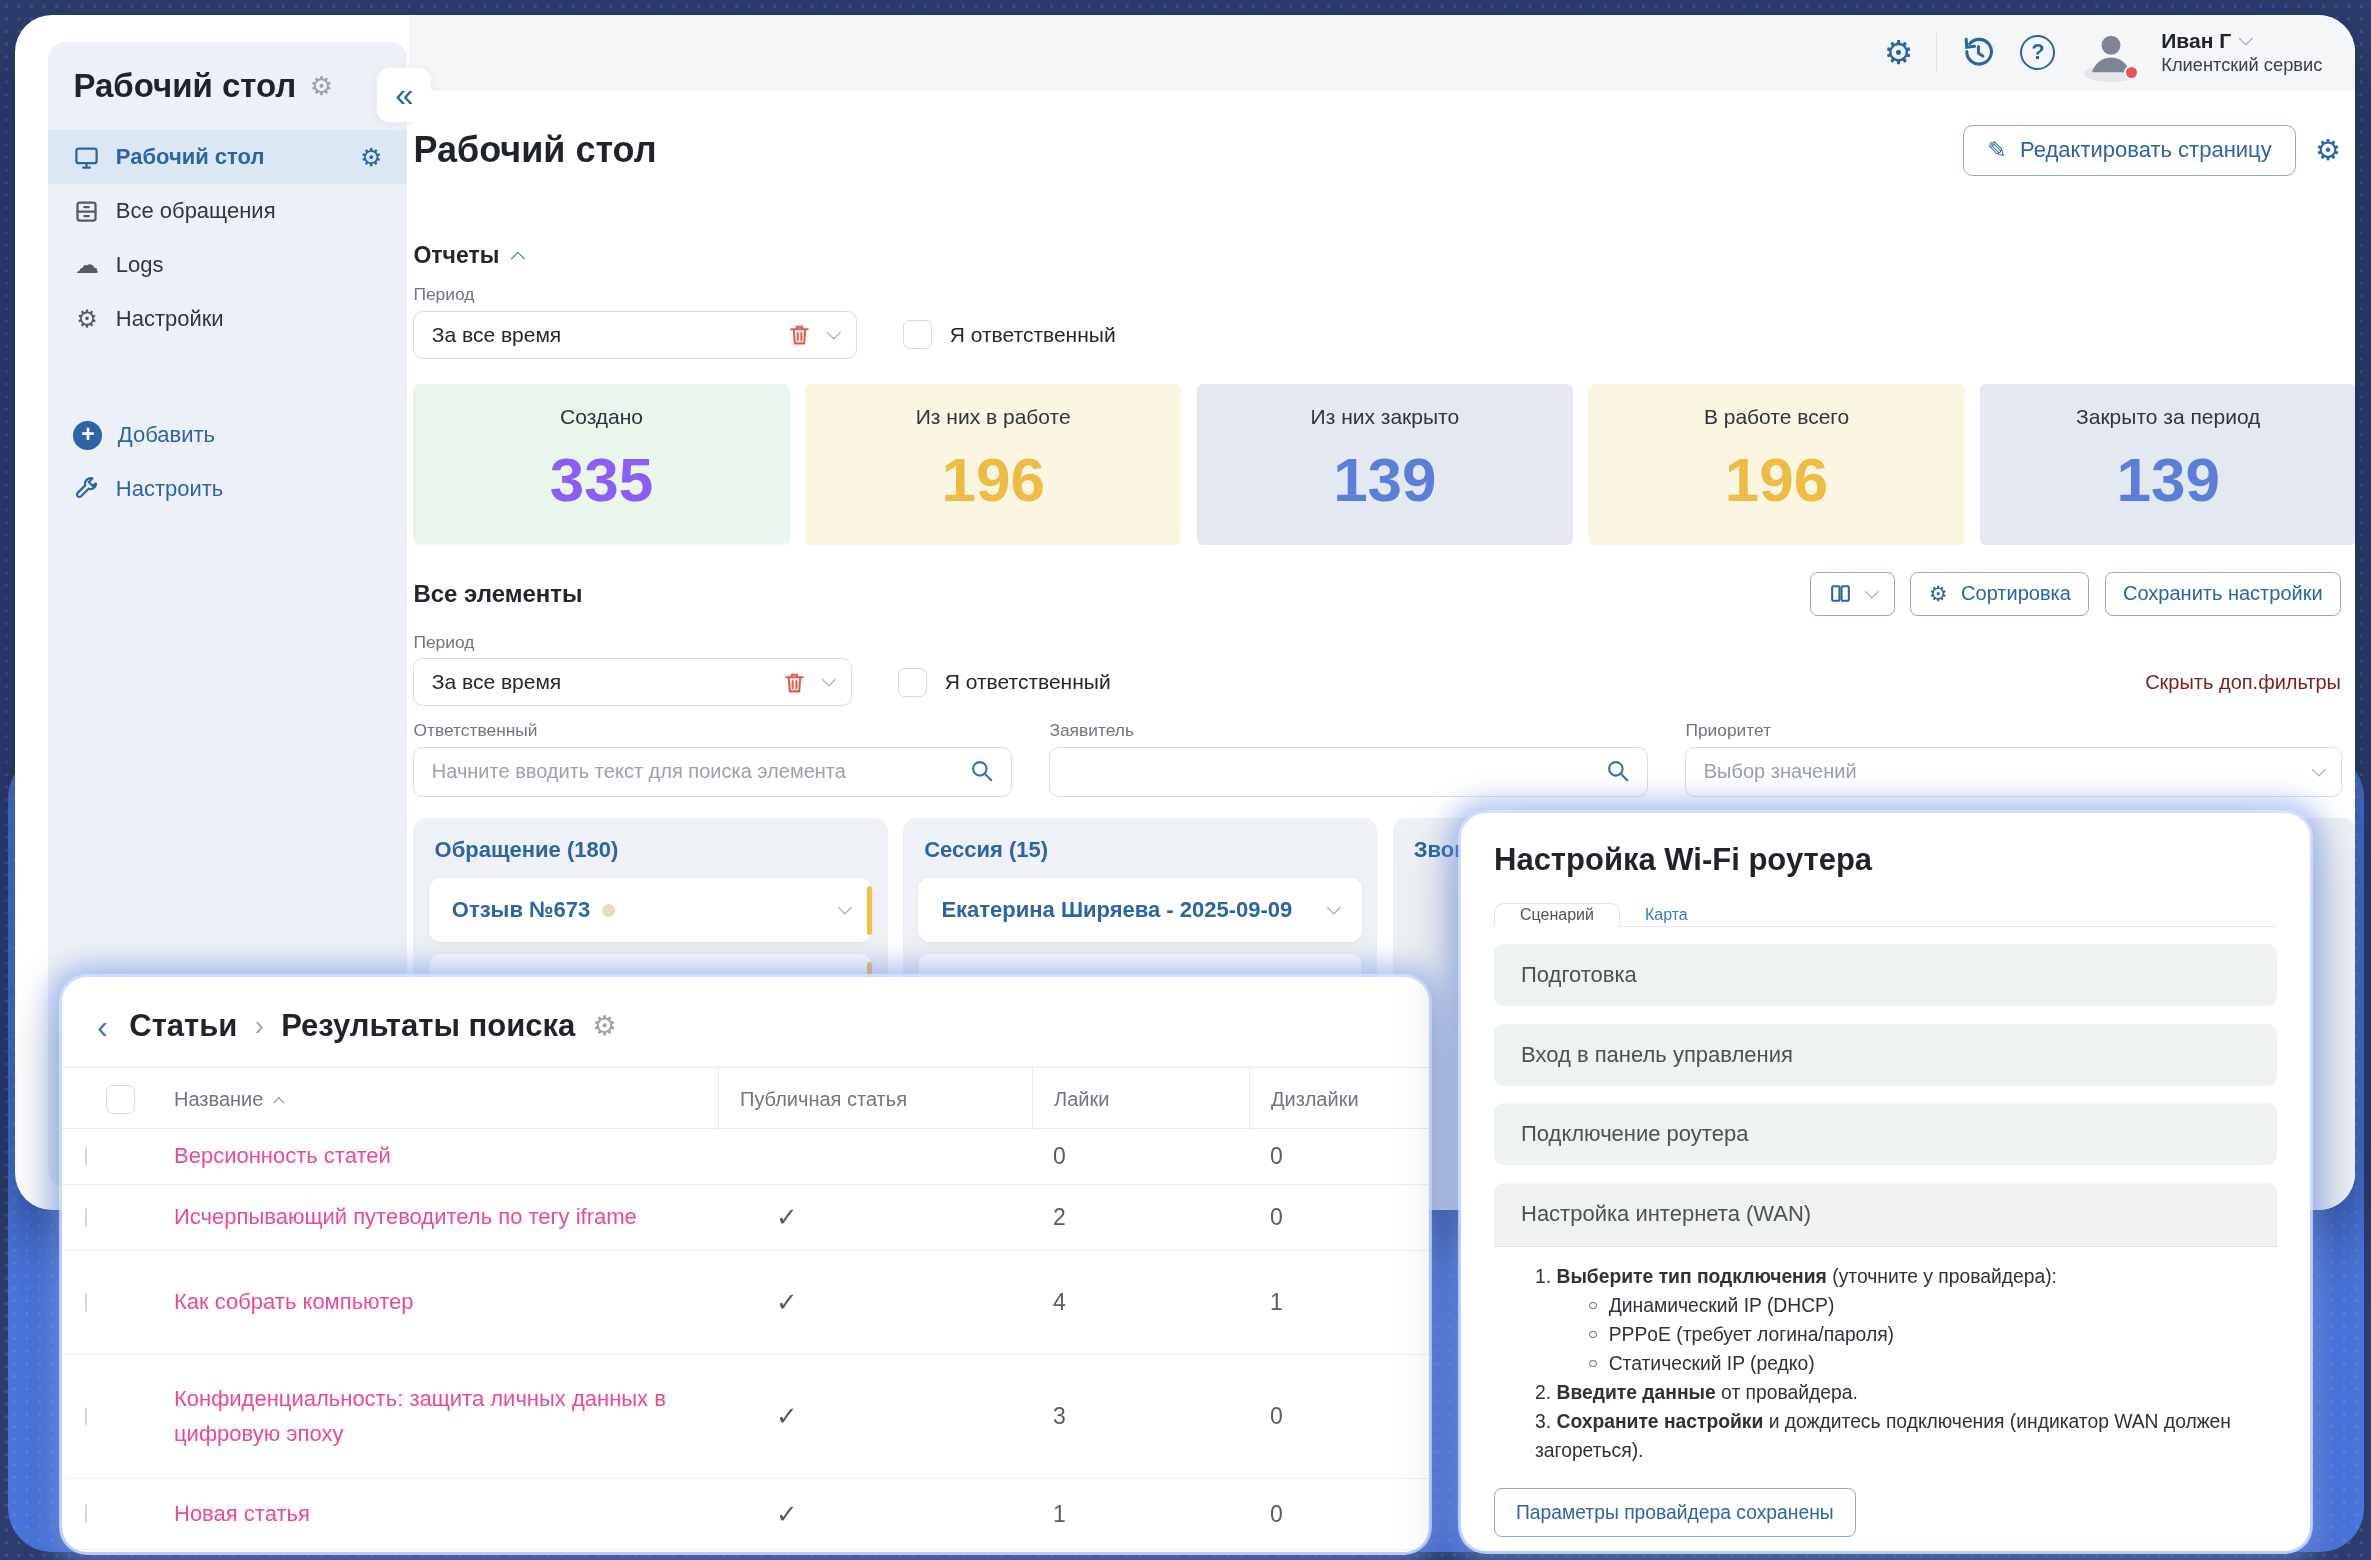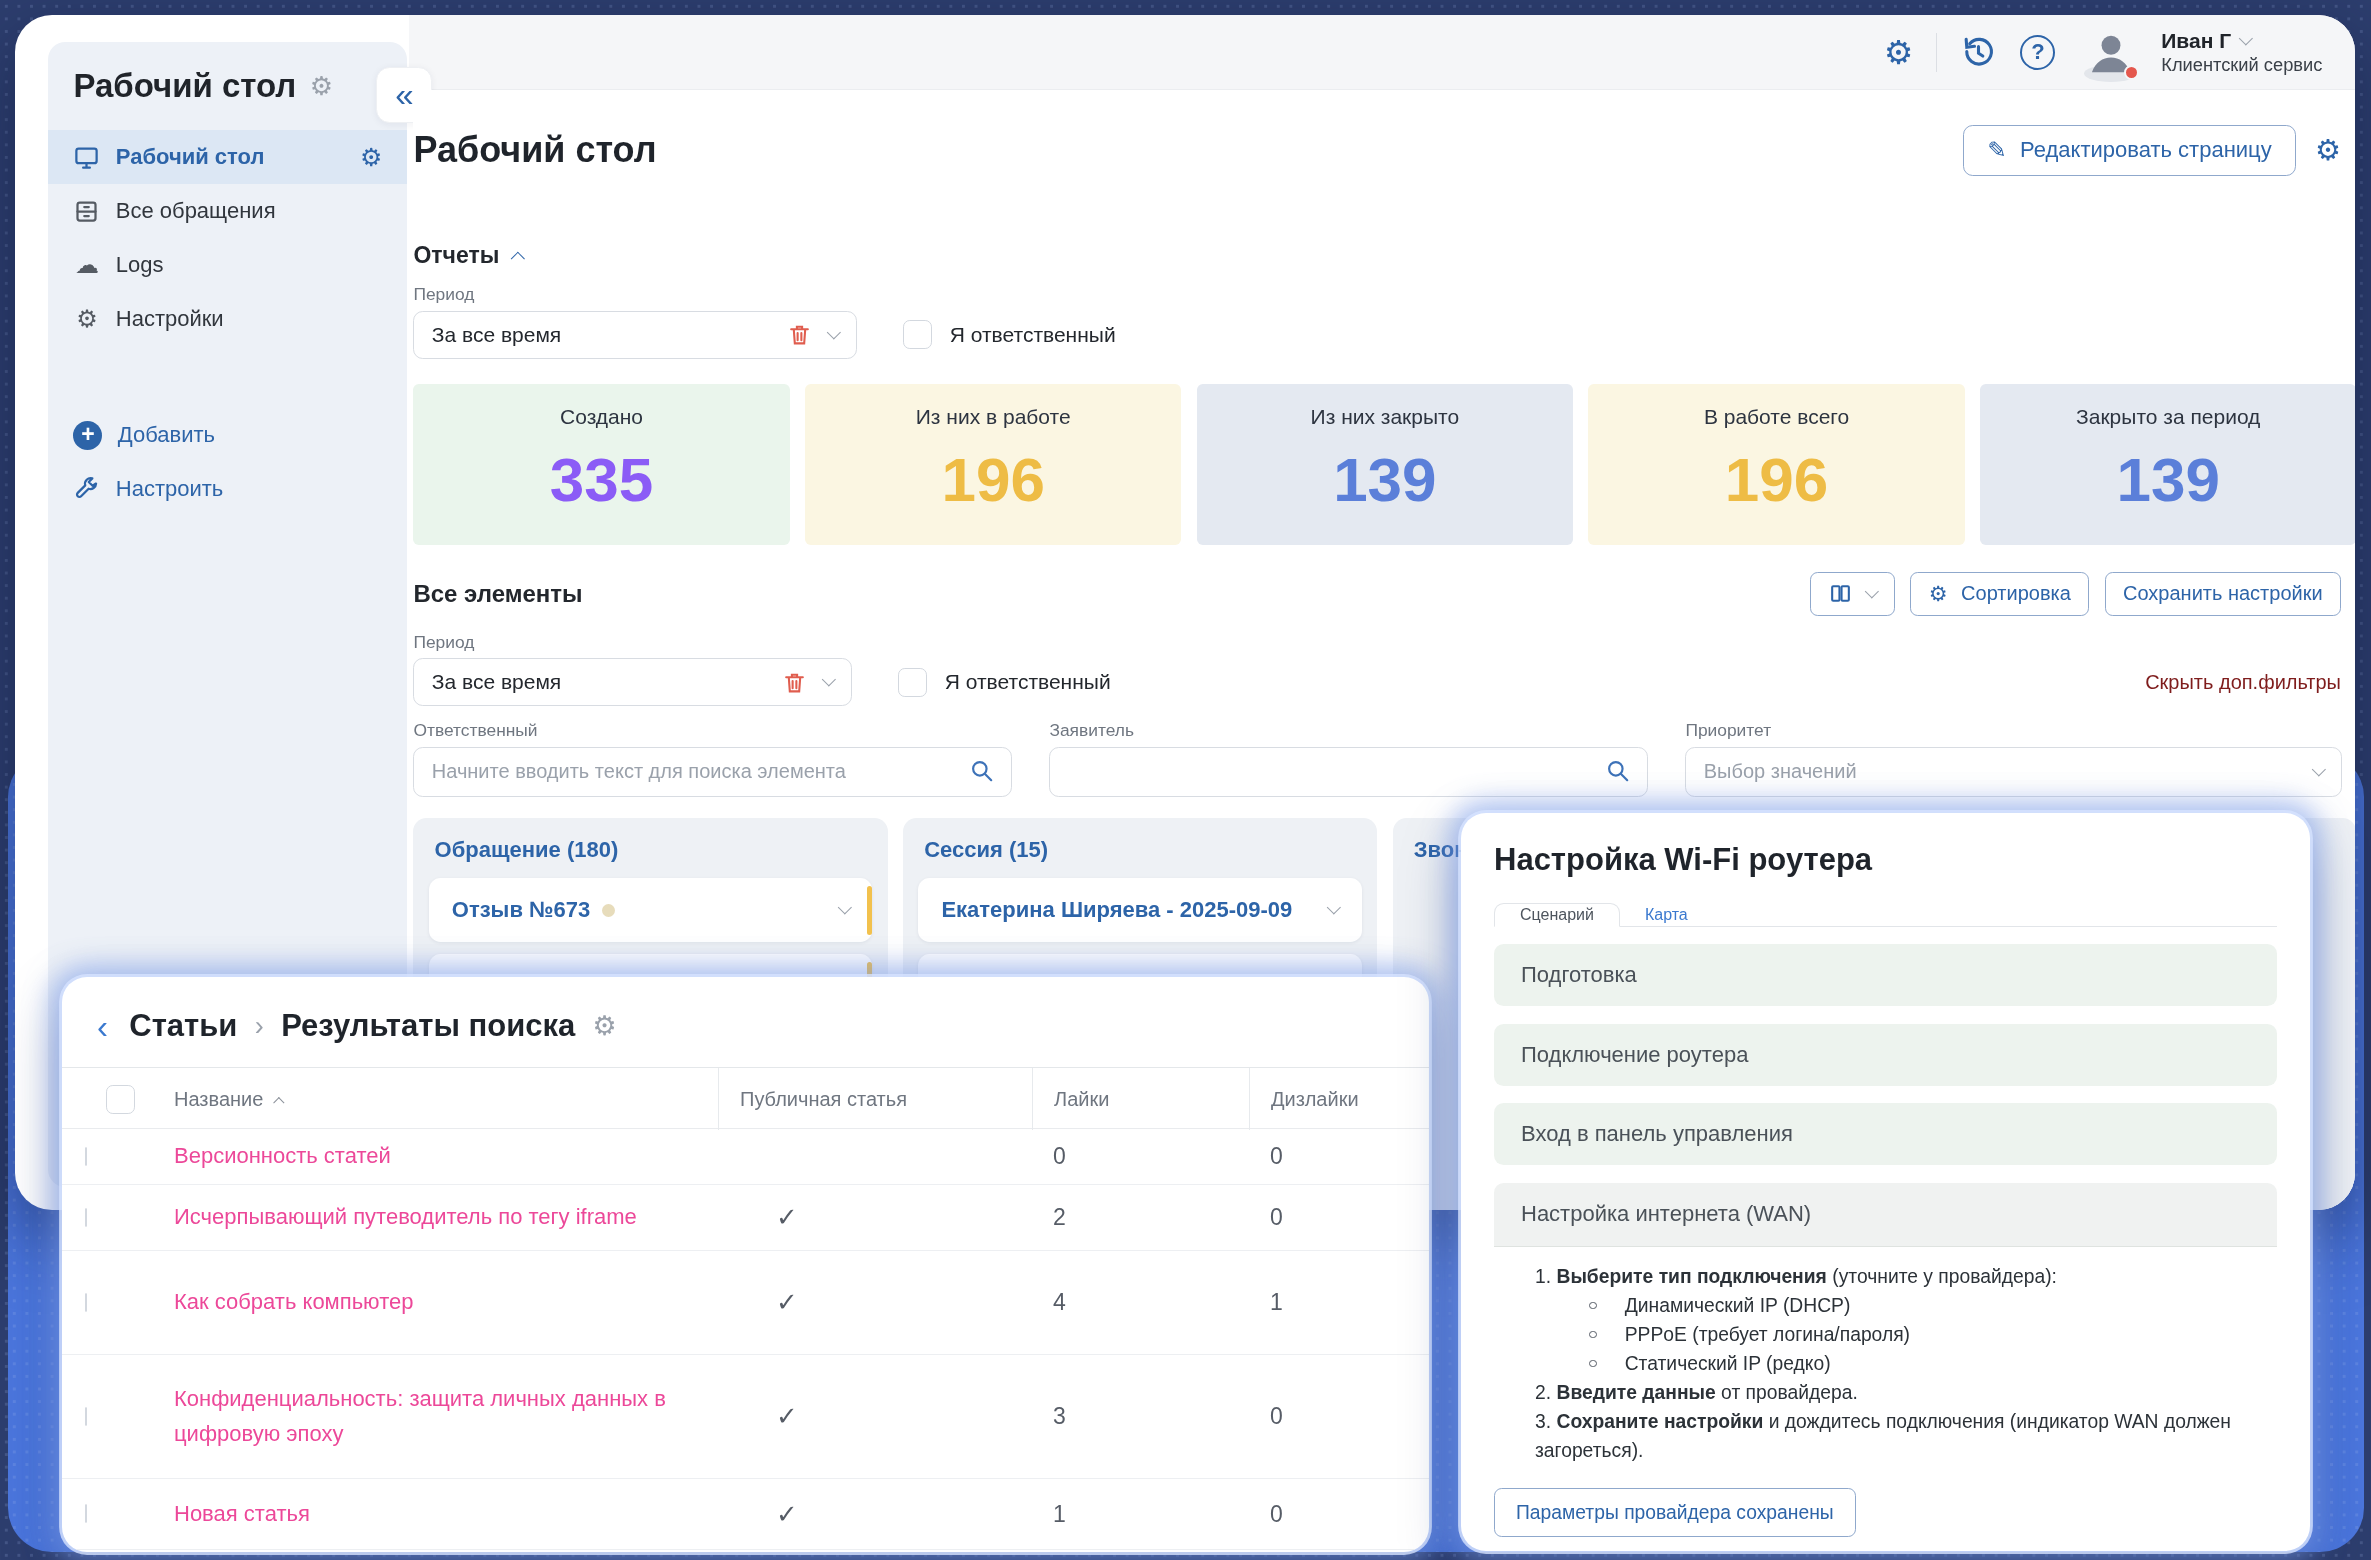--- a/index.html
+++ b/index.html
@@ -157,21 +157,21 @@
   .w-tab.active { color:#4e555e; background:#fff; border:1px solid #e2e5e9; border-bottom:1px solid #fff;
     border-radius:9.7px 9.7px 0 0; margin-bottom:-1px; }
   .w-tab.link { color:#3b79cf; }
   .acc { height:62px; background:#edf3ee; border-radius:9.7px; margin-top:17.4px; display:flex;
     align-items:center; padding:0 27px; font-size:22px; color:#4a5158; cursor:pointer; }
   .wan { margin-top:17.4px; }
   .wan-head { height:64px; background:#f0f2f1; border-radius:9.7px 9.7px 0 0; border-bottom:1px solid #dfe3e0;
     display:flex; align-items:center; padding:0 27px; font-size:22px; color:#4a5158; cursor:pointer; }
   .wan-body { padding:15.4px 9.7px 0 41px; font-size:19.3px; color:#2c3238; line-height:29px; }
   .wstep b { font-weight:bold; }
-  .wsub { display:flex; align-items:center; gap:28px; padding-left:54px; }
+  .wsub { display:flex; align-items:center; gap:12px; padding-left:54px; }
   .ring { width:7.7px; height:7.7px; border:1.4px solid #565c66; border-radius:50%; flex:0 0 auto; }
   .w-footer-btn { margin-top:23px; display:inline-block; border:1.4px solid #8fa8cc; border-radius:7.7px;
     background:#fff; color:#2d64a8; font-size:19.3px; padding:12.6px 21px; cursor:pointer; font-family:inherit; }
 </style>
 </head>
 <body>
 
 <div class="canvas">
   <div class="blue-backdrop"></div>
 
@@ -471,22 +471,22 @@
 
   <section class="overlay wifi">
     <h2 class="w-title">Настройка Wi-Fi роутера</h2>
 
     <div class="w-tabs">
       <span class="w-tab active">Сценарий</span>
       <span class="w-tab link">Карта</span>
     </div>
 
     <div class="acc">Подготовка</div>
+    <div class="acc">Вход в панель управления</div>
     <div class="acc">Подключение роутера</div>
-    <div class="acc">Вход в панель управления</div>
 
     <div class="wan">
       <div class="wan-head">Настройка интернета (WAN)</div>
       <div class="wan-body">
         <div class="wstep">
           <span>1.</span>
           <b>Выберите тип подключения</b><span> (уточните у провайдера):</span>
         </div>
         <div class="wsub">
           <span class="ring"></span>

